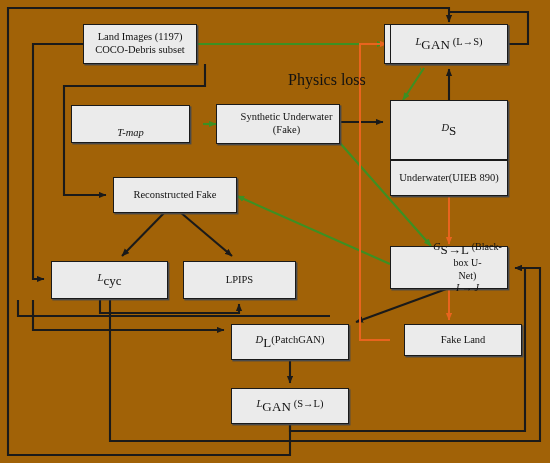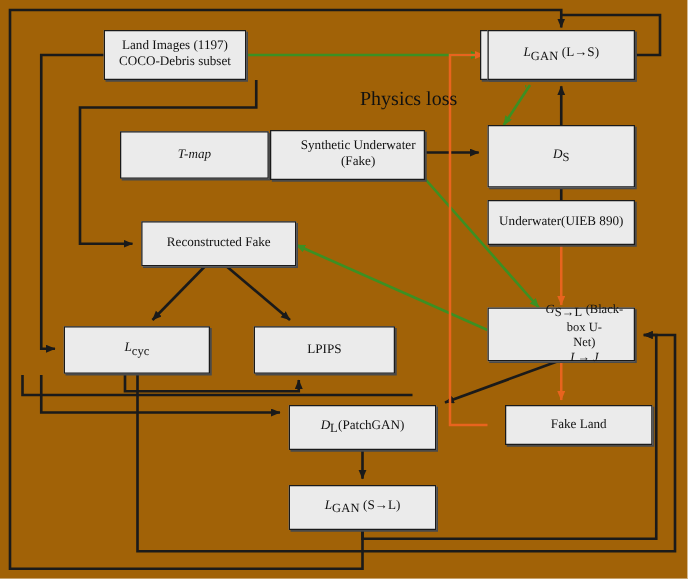--- a/index.html
+++ b/index.html
@@ -31,21 +31,21 @@
     display: flex;
     align-items: center;
     justify-content: center;
     text-align: center;
     color: #111111;
     font-size: 10.5px;
     line-height: 1.22;
     padding: 2px 3px;
   }
   .node .lbl { display: block; width: 100%; }
-  .node sub { font-size: 10px; vertical-align: -0.28em; }
+  .node sub { font-size: 13px; vertical-align: -0.28em; }
   .sc { font-size: 8.6px; letter-spacing: 0.2px; }
   .ital { font-style: italic; }
   .caption {
     position: absolute;
     font-size: 16px;
     color: #111111;
     white-space: nowrap;
   }
 </style>
 </head>
@@ -137,52 +137,52 @@
       <span class="ital">J,T,A → I</span>
     </span>
   </div>
 
   <div class="node" style="left:390px; top:24px; width:118px; height:40px;">
     <span class="lbl">
       <span class="ital">L</span><sub class="sc">GAN</sub><span> (L→S)</span>
     </span>
   </div>
 
-  <div class="node" style="left:96px; top:105px; width:119px; height:38px;">
+  <div class="node" style="left:71px; top:105px; width:119px; height:38px;align-items:flex-end;">
     <span class="lbl ital">T-map</span>
   </div>
 
   <div class="node" style="left:216px; top:104px; width:124px; height:40px;padding-left:20px;">
     <span class="lbl">
       <span>Synthetic Underwater</span><br>
       <span>(Fake)</span>
     </span>
   </div>
 
-  <div class="node" style="left:390px; top:100px; width:118px; height:50px;">
+  <div class="node" style="left:390px; top:100px; width:118px; height:60px;">
     <span class="lbl">
       <span class="ital">D</span><sub class="sc">S</sub>
     </span>
   </div>
 
   <div class="node" style="left:390px; top:160px; width:118px; height:36px;">
     <span class="lbl">Underwater(UIEB 890)</span>
   </div>
 
   <div class="node" style="left:113px; top:177px; width:124px; height:36px;">
     <span class="lbl">Reconstructed Fake</span>
   </div>
 
   <div class="node" style="left:51px; top:261px; width:117px; height:38px;justify-content:center;">
     <span class="lbl">
       <span class="ital">L</span><sub>cyc</sub>
     </span>
   </div>
 
-  <div class="node" style="left:183px; top:261px; width:113px; height:38px;margin-left:20px;">
+  <div class="node" style="left:183px; top:261px; width:113px; height:38px;">
     <span class="lbl">LPIPS</span>
   </div>
 
   <div class="node" style="left:390px; top:246px; width:118px; height:43px; font-size:10px;padding-left:40px;">
     <span class="lbl">
       <span class="ital">G</span><sub class="sc">S→L</sub><span> (Black-box U-</span><br>
       <span>Net)</span><br>
       <span class="ital">I → J</span>
     </span>
   </div>

